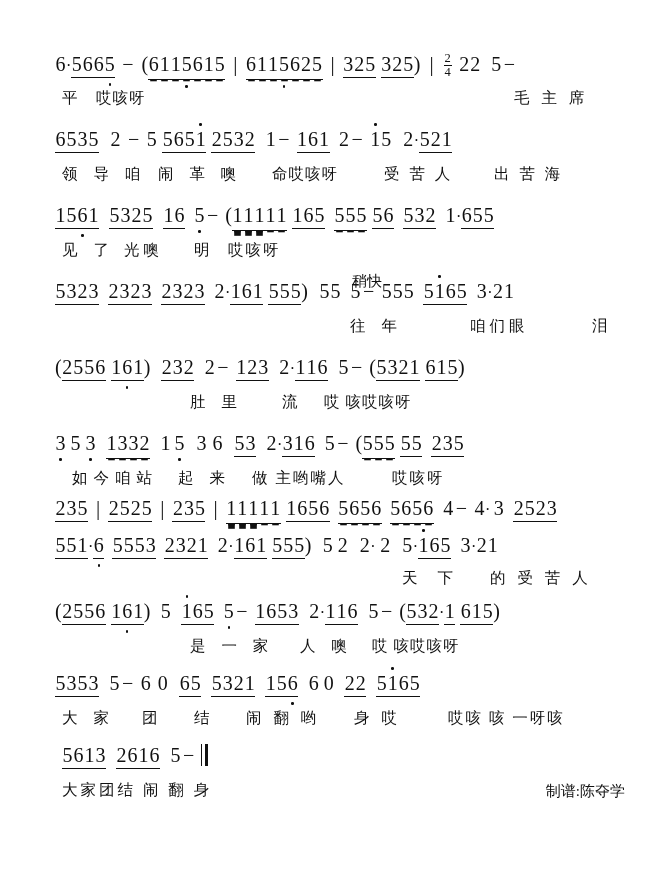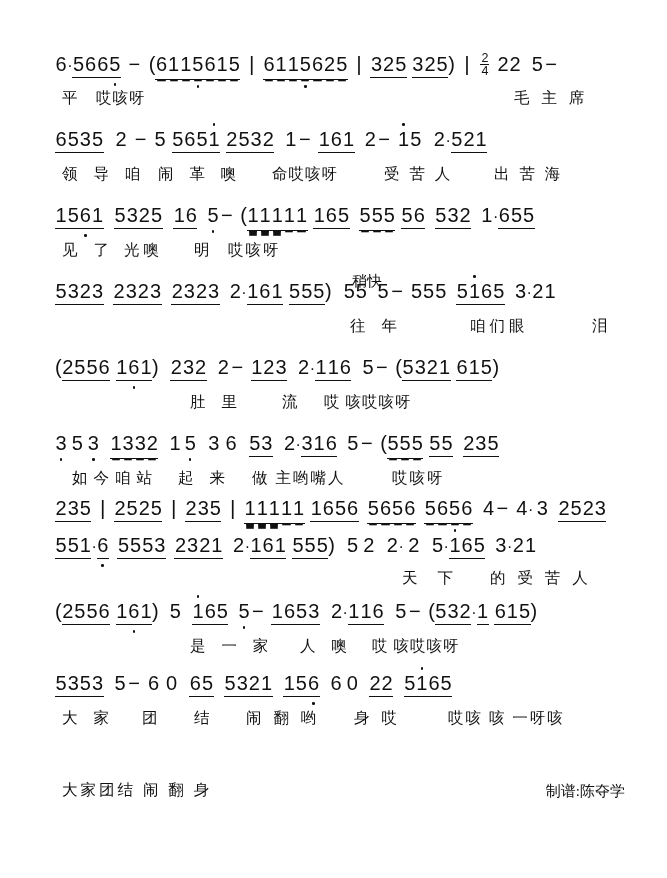--- a/index.html
+++ b/index.html
@@ -19,21 +19,21 @@
     position: absolute;
     left: 0; top: 0;
     width: 667px;
     height: 878px;
   }
   .notes-row {
     position: absolute;
     left: 55px;
     right: 18px;
     white-space: nowrap;
-    font-family: Liberation Sans, sans-serif;
+    font-family: Liberation Serif, serif;
     font-size: 20px;
     letter-spacing: 0px;
     color: #111;
   }
   .lyrics-row {
     position: absolute;
     left: 62px;
     right: 18px;
     white-space: nowrap;
     font-family: "Liberation Serif", serif;
@@ -309,19 +309,25 @@
   </div>
   <div class="lyrics-row" style="top:708px">
     <span style="position:absolute;left:0;letter-spacing:6px">大 家</span>
     <span style="position:absolute;left:80px">团</span>
     <span style="position:absolute;left:132px">结</span>
     <span style="position:absolute;left:184px;letter-spacing:4px">闹 翻 哟</span>
     <span style="position:absolute;left:292px;letter-spacing:4px">身 哎</span>
     <span style="position:absolute;left:386px;letter-spacing:2px">哎咳 咳 一呀咳</span>
   </div>
 
+  <div class="notes-row" style="top:744px;left:62px">
+    <span class="num beam1">5</span><span class="num beam1">6</span><span class="num beam1">1</span><span class="num beam1">3</span>
+    <span style="display:inline-block;width:5px"></span><span class="num beam1">2</span><span class="num beam1">6</span><span class="num beam1">1</span><span class="num beam1">6</span>
+    <span style="display:inline-block;width:5px"></span><span class="num">5</span><span class="dash">−</span>
+    <span class="endbar"></span>
+  </div>
   <div class="lyrics-row" style="top:780px;left:62px">
     <span style="position:absolute;left:0;letter-spacing:3px">大家团结 闹  翻  身</span>
   </div>
 
   <div class="credit" style="right:42px;top:782px">制谱:陈夺学</div>
 
 </div>
 
 </body></html>

